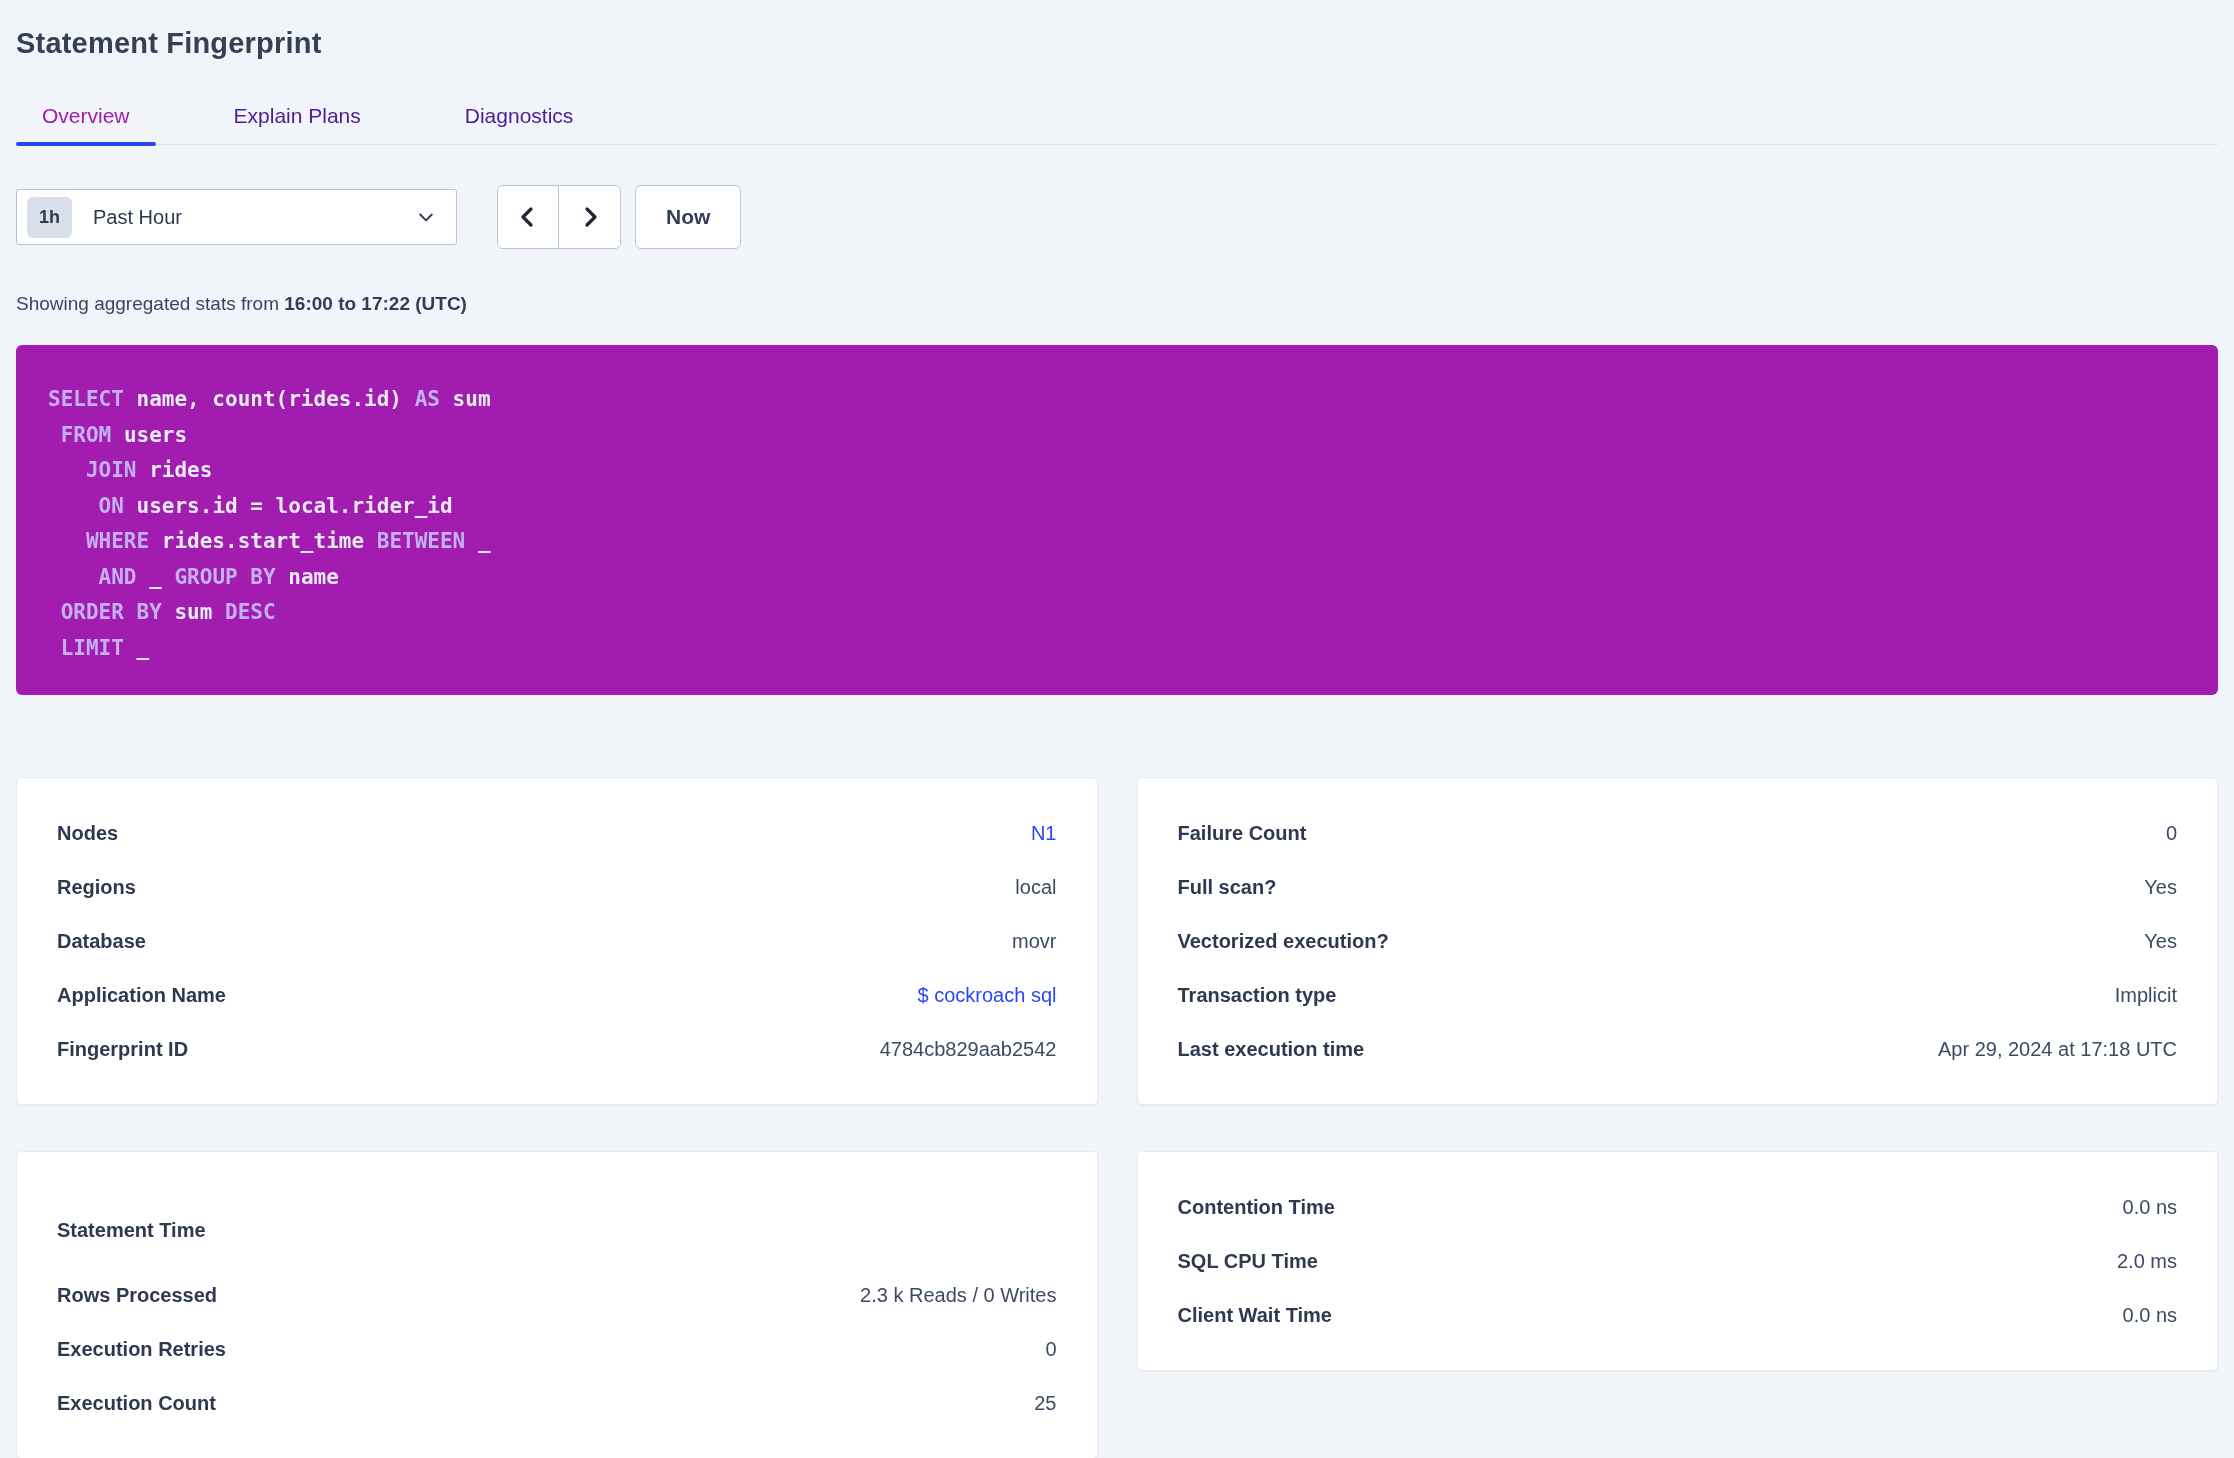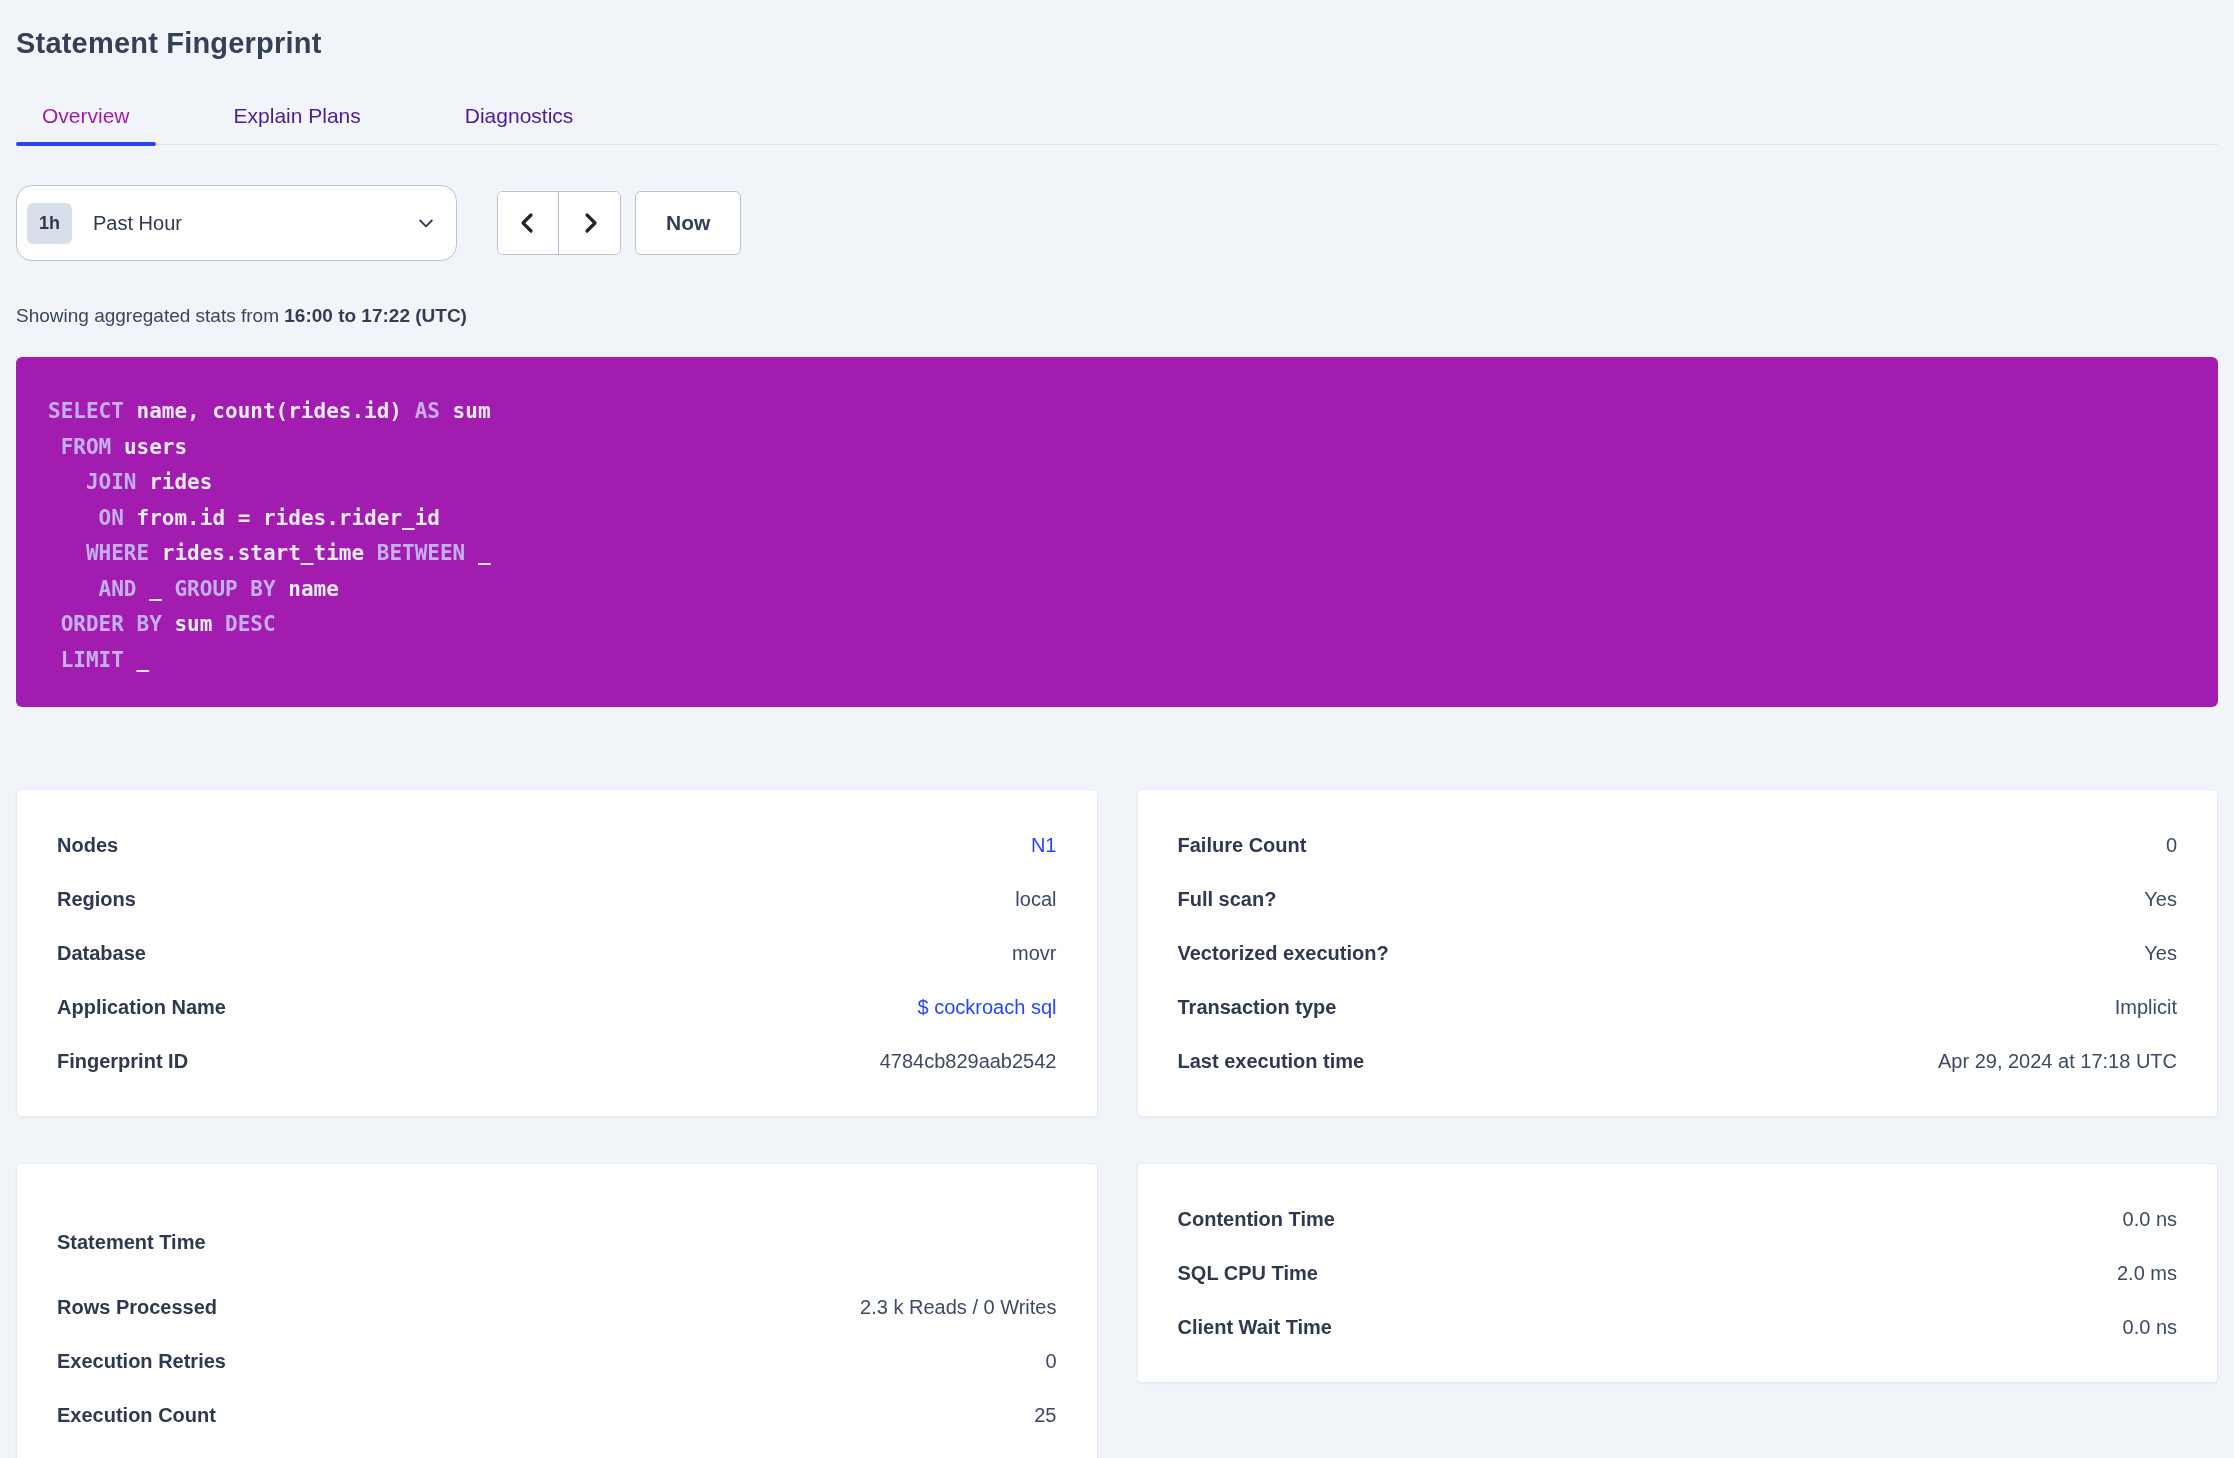--- a/index.html
+++ b/index.html
@@ -36,22 +36,22 @@
   }
   .tab.active { color:#a21caf; }
   .tab .underline {
     position:absolute; left:0; right:0; bottom:-2px;
     height:4px; border-radius:2px; background:#2a46f0;
   }
 
   
   .controls { margin-top:40px; display:flex; align-items:center; }
   .dropdown {
-    width:441px; height:76px;
-    background:#fff; border:1px solid #b9c2d6; border-radius:16px;
+    width:441px; height:56px;
+    background:#fff; border:1px solid #b9c2d6; border-radius:3px;
     display:flex; align-items:center;
     padding:0 20px 0 10px;
     cursor:pointer;
   }
   .badge {
     background:#d9deeb; color:#303b52;
     font-weight:700; font-size:18px;
     padding:10px 12px; border-radius:6px;
     margin-right:21px;
   }
@@ -162,21 +162,21 @@
 
     <button class="now-btn">Now</button>
   </div>
 
   <p class="status"><span>Showing aggregated stats from </span><b>16:00 to 17:22 (UTC)</b></p>
 
   <div class="sqlbox" id="sqlbox">
       <div class="line"><span class="kw">SELECT</span><span> name, count(rides.id) </span><span class="kw">AS</span><span> sum</span></div>
       <div class="line"><span> </span><span class="kw">FROM</span><span> users</span></div>
       <div class="line"><span>   </span><span class="kw">JOIN</span><span> rides</span></div>
-      <div class="line"><span>    </span><span class="kw">ON</span><span> from.id = rides.rider_id</span></div>
+      <div class="line"><span>    </span><span class="kw">ON</span><span> users.id = local.rider_id</span></div>
       <div class="line"><span>   </span><span class="kw">WHERE</span><span> rides.start_time </span><span class="kw">BETWEEN</span><span> _</span></div>
       <div class="line"><span>    </span><span class="kw">AND</span><span> _ </span><span class="kw">GROUP BY</span><span> name</span></div>
       <div class="line"><span> </span><span class="kw">ORDER BY</span><span> sum </span><span class="kw">DESC</span></div>
       <div class="line"><span> </span><span class="kw">LIMIT</span><span> _</span></div>
     </div>
 
   <div class="cards-row first">
     <div class="card">
         <div class="crow">
           <span class="clabel">Nodes</span>

